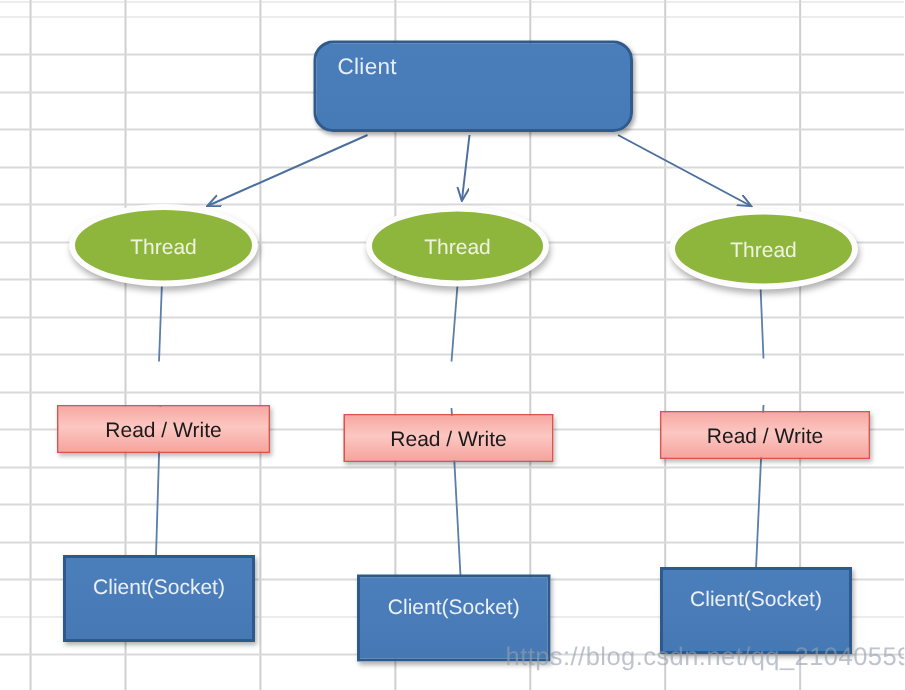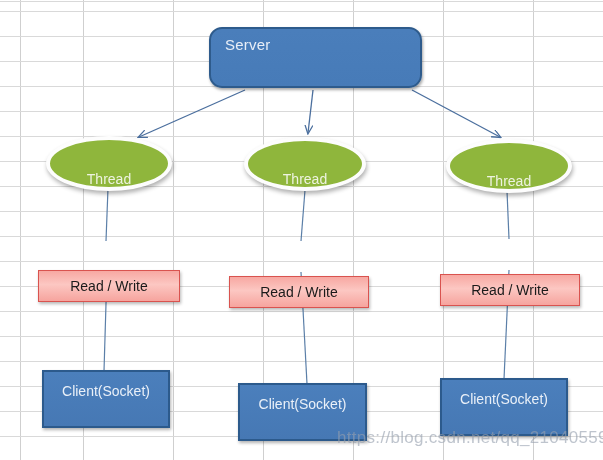--- a/index.html
+++ b/index.html
@@ -58,21 +58,21 @@
     padding: 7px 0 0 14px;
     letter-spacing: 0.2px;
     white-space: nowrap;
   }
   
   .thread-ellipse {
     background: #8fb63c;
     border: 4px solid #fdfdfd;
     border-radius: 50%;
     box-shadow: 1px 3px 4px rgba(0,0,0,0.30);
-    align-items: flex-end;
+    align-items: center;
     justify-content: center;
   }
   .thread-label {
     color: #eef3e0;
     font-size: 14px;
     white-space: nowrap;
   }
   
   .rw-box {
     background: linear-gradient(to bottom, #f7a8a2 0%, #fcc7c2 45%, #f6a49e 100%);
@@ -141,21 +141,21 @@
     <line x1="305" y1="190" x2="301" y2="241" stroke="#5b7fa8" stroke-width="1.2"></line>
 
     <line x1="301" y1="272" x2="307" y2="384" stroke="#5b7fa8" stroke-width="1.2"></line>
 
     <line x1="507" y1="191" x2="509" y2="239" stroke="#5b7fa8" stroke-width="1.2"></line>
 
     <line x1="509" y1="270" x2="504" y2="379" stroke="#5b7fa8" stroke-width="1.2"></line>
   </svg>
 
   <div class="node server-box" style="left:209px; top:27px; width:213px; height:61px;">
-    <span class="server-label">Server</span>
+    <span class="server-label">Client</span>
   </div>
 
   <div class="node thread-ellipse" style="left:46px; top:136px; width:126px; height:55px;">
     <span class="thread-label">Thread</span>
   </div>
 
   <div class="node thread-ellipse" style="left:244px; top:137px; width:122px; height:54px;">
     <span class="thread-label">Thread</span>
   </div>
 

